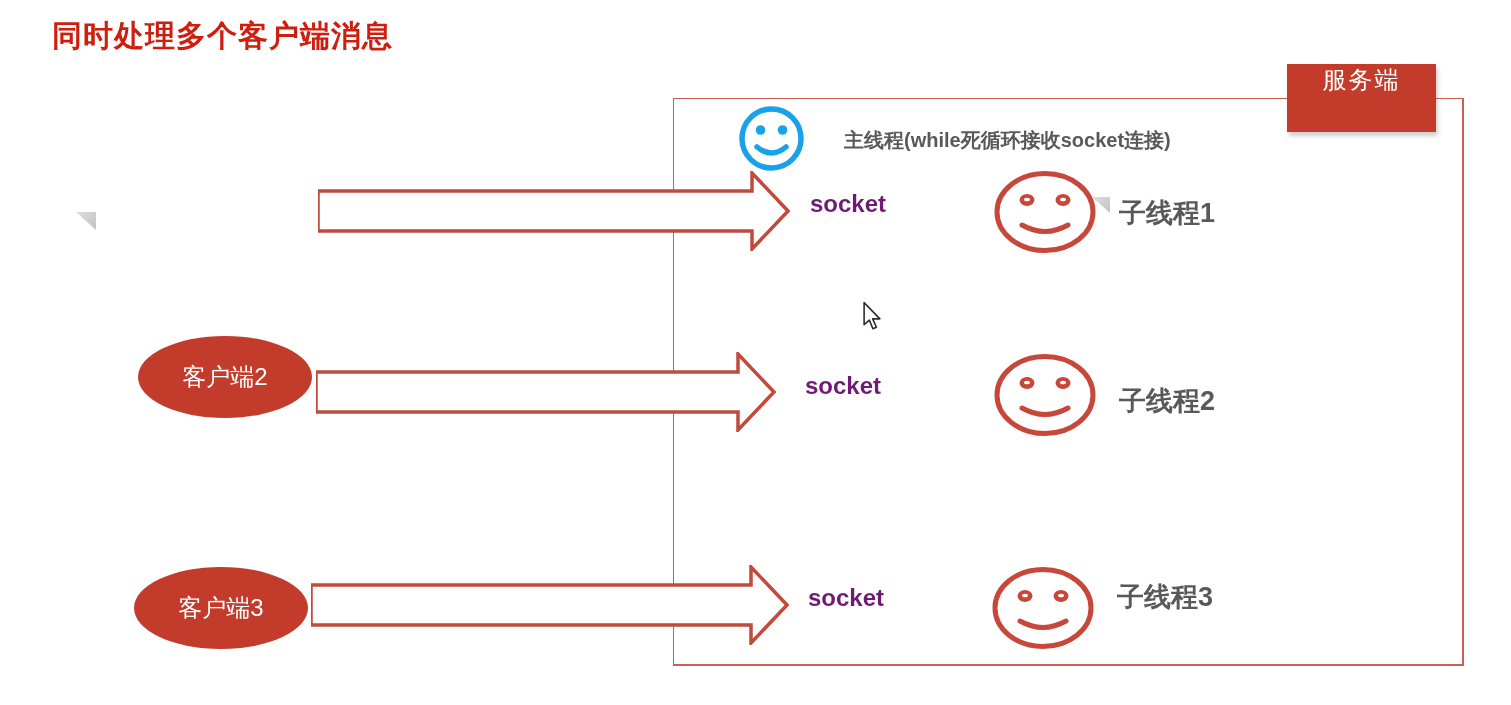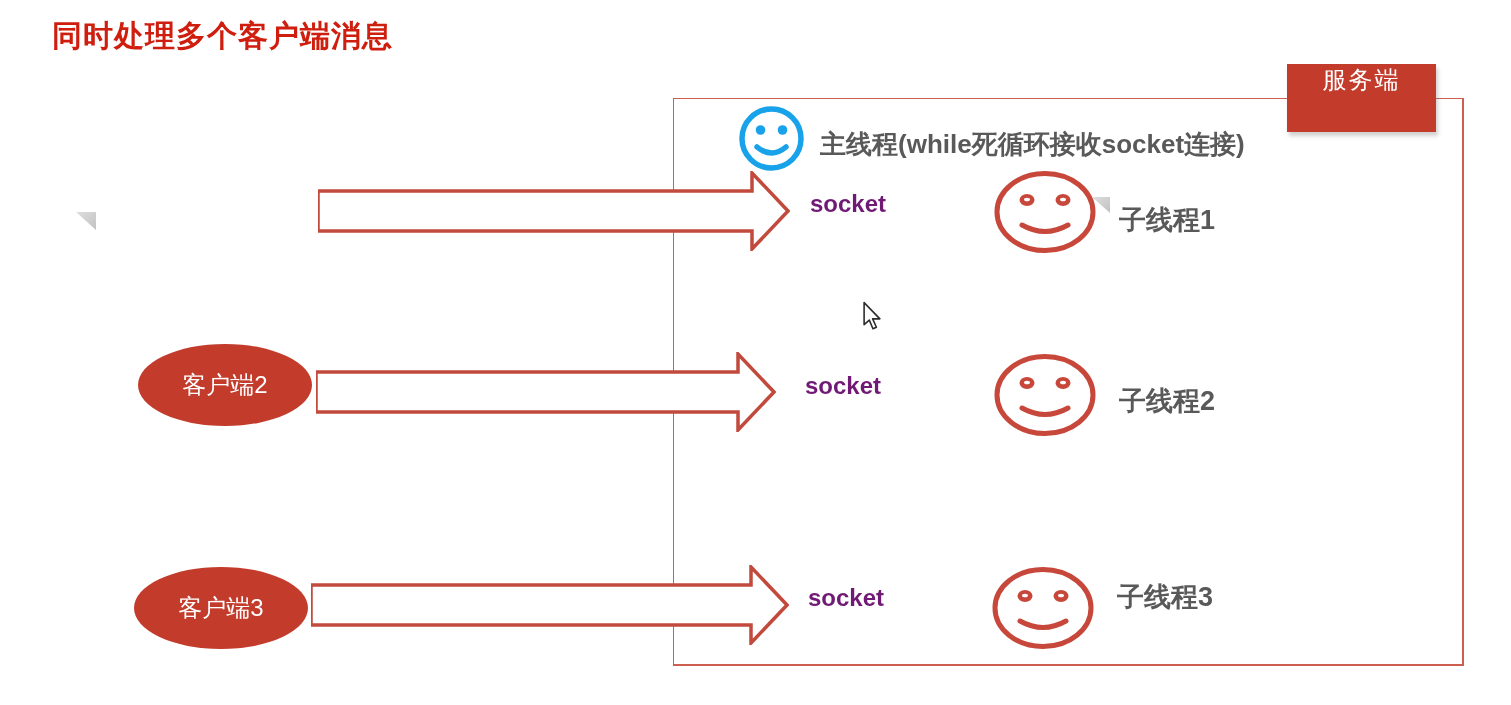--- a/index.html
+++ b/index.html
@@ -24,54 +24,54 @@
   .server-tab {
     left:1287px; top:64px; width:149px; height:68px;
     background:#c23b2b; color:#ffffff; font-size:24px; letter-spacing:2px;
     display:flex; align-items:flex-start; justify-content:center;
     box-shadow:2px 4px 4px rgba(120,120,120,0.35);
   }
 
   
   .blue-smiley { left:738px; top:105px; }
   .main-thread-label {
-    left:820px; top:127px; font-size:26px; font-weight:bold;
+    left:844px; top:127px; font-size:20px; font-weight:bold;
     color:#595959; white-space:nowrap;
   }
 
   
   .client-ellipse {
     width:174px; height:82px; border-radius:50%;
     background:#c23b2b; color:#ffffff; font-size:24px;
     display:flex; align-items:center; justify-content:center;
     white-space:nowrap;
   }
   .e1 { left:138px; top:163px; }
-  .e2 { left:138px; top:344px; }
+  .e2 { left:138px; top:336px; }
   .e3 { left:134px; top:567px; }
 
   
   .a1 { left:318px; top:171px; }
   .a2 { left:316px; top:352px; }
   .a3 { left:311px; top:565px; }
 
   
   .socket-label { font-size:24px; font-weight:bold; color:#701a75; white-space:nowrap; }
   .s1 { left:810px; top:190px; }
   .s2 { left:805px; top:372px; }
   .s3 { left:808px; top:584px; }
 
   
   .sm1 { left:993px; top:170px; }
   .sm2 { left:993px; top:353px; }
   .sm3 { left:991px; top:566px; }
 
   
   .thread-label { font-size:27px; font-weight:bold; color:#595959; white-space:nowrap; }
-  .t1 { left:1119px; top:202px; }
+  .t1 { left:1119px; top:195px; }
   .t2 { left:1119px; top:383px; }
   .t3 { left:1117px; top:579px; }
 
   
   .gray-marker {
     background:linear-gradient(135deg,#dedede,#c2c2c2);
     clip-path:polygon(0 0, 100% 0, 100% 100%);
   }
   .mk-left   { left:76px;  top:212px; width:20px; height:18px; }
   .mk-thread { left:1092px; top:197px; width:18px; height:16px; }

